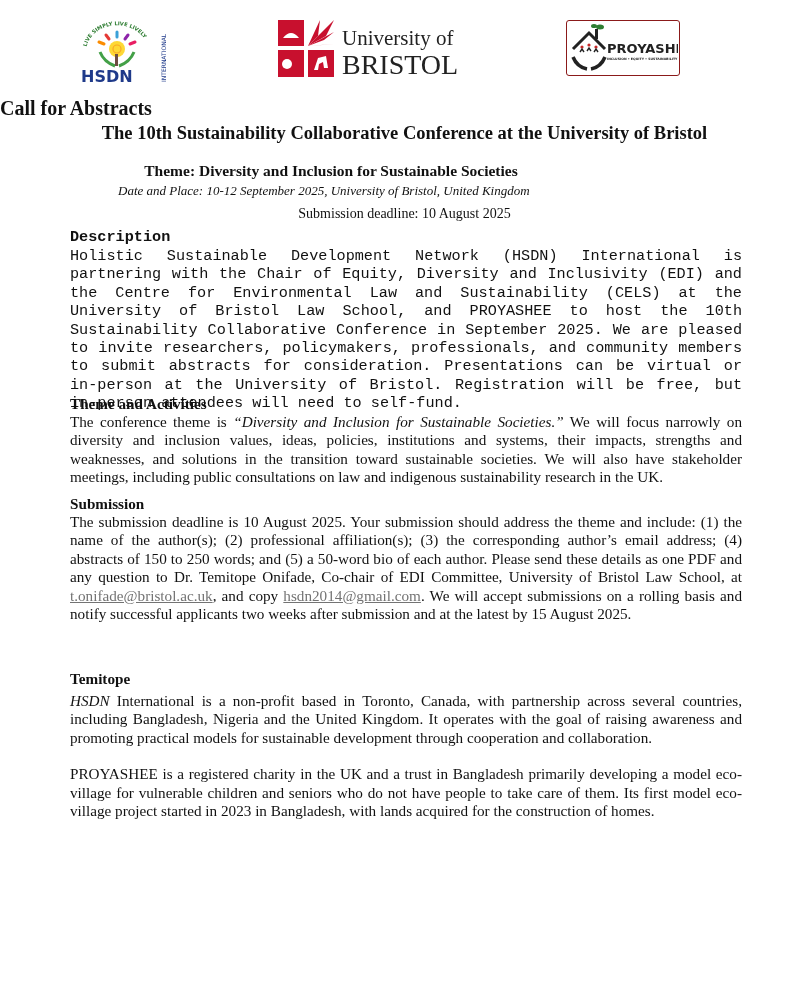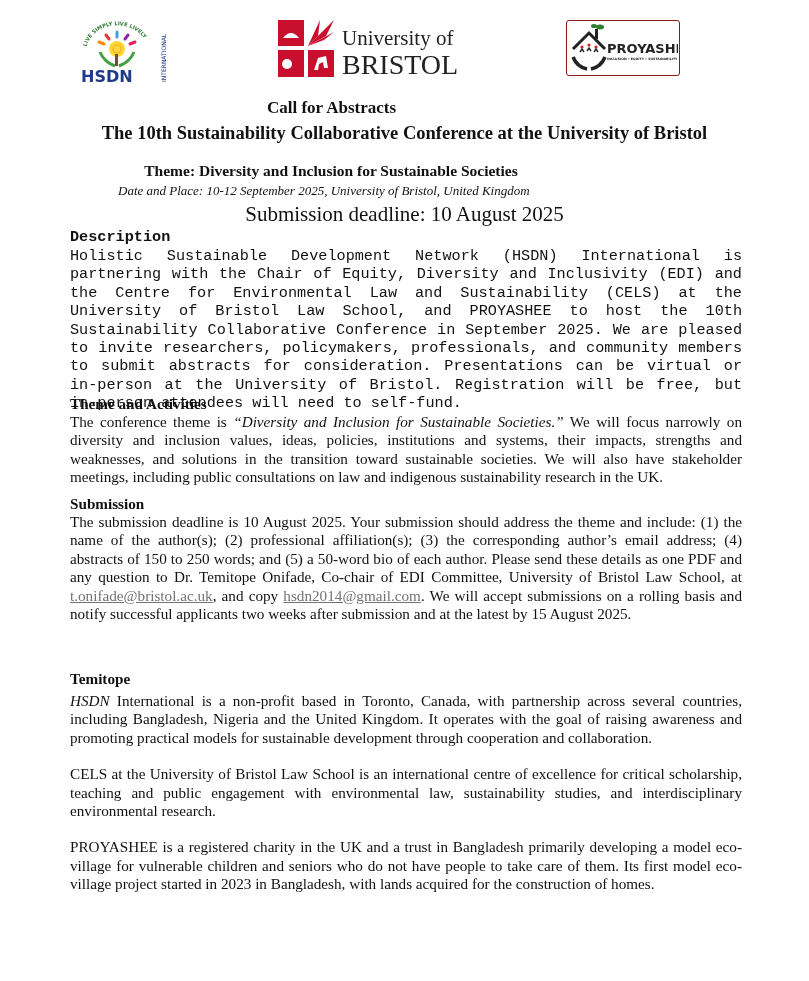--- a/index.html
+++ b/index.html
@@ -3,30 +3,30 @@
 <meta charset="utf-8">
 <style>
   html, body { margin: 0; padding: 0; background: #ffffff; }
   body { width: 809px; height: 981px; overflow: hidden; position: relative;
          font-family: "Liberation Serif", "DejaVu Serif", serif; color: #111; }
   .logos { position: absolute; top: 0; left: 0; width: 809px; height: 90px; }
   .logo-hsdn { position: absolute; left: 78px; top: 18px; width: 100px; height: 70px; }
   .logo-bristol { position: absolute; left: 276px; top: 18px; width: 200px; height: 62px; }
   .logo-proy { position: absolute; left: 566px; top: 20px; width: 114px; height: 56px;
                border: 1.5px solid #8b1a1a; border-radius: 3px; box-sizing: border-box; }
-  .title { position: absolute; top: 94px; left: 0; width: 663px; text-align: center;
-           font-size: 17px; font-weight: bold; line-height: 28px; }
+  .title { position: absolute; top: 94px; left: 0; width: 663px; 
+           font-size: 20px; font-weight: bold; line-height: 28px; }
   .subtitle { position: absolute; top: 121px; left: 0; width: 809px; text-align: center;
               font-size: 18.5px; font-weight: bold; line-height: 24px; }
   .theme { position: absolute; top: 161px; left: 0; width: 662px; text-align: center;
            font-size: 15.5px; font-weight: bold; line-height: 20px; }
   .dateplace { position: absolute; top: 181px; left: 118px; width: 620px; text-align: left;
                font-size: 13px; font-style: italic; line-height: 20px; }
   .deadline { position: absolute; top: 204px; left: 0; width: 809px; text-align: center;
-              font-size: 21px; line-height: 20px; }
+              font-size: 14px; line-height: 20px; }
   .section { position: absolute; left: 70px; width: 672px; font-size: 15.2px; line-height: 18.4px; }
   .section h2 { margin: 0; font-size: 15.2px; font-weight: bold; line-height: 19px; }
   .section p { margin: 0; text-align: justify; }
   .section p.gap { margin-top: 18px; }
   a.link { color: #737373; text-decoration: underline; }
   .i { font-style: italic; }
 </style>
 </head>
 <body>
 
@@ -114,15 +114,14 @@
 </div>
 
 <div class="section" style="top:494px;">
   <h2>Submission</h2>
   <p><span>The submission deadline is 10 August 2025. Your submission should address the theme and include: (1) the name of the author(s); (2) professional affiliation(s); (3) the corresponding author’s email address; (4) abstracts of 150 to 250 words; and (5) a 50-word bio of each author. Please send these details as one PDF and any question to Dr. Temitope Onifade, Co-chair of EDI Committee, University of Bristol Law School, at </span><a class="link" href="#">t.onifade@bristol.ac.uk</a><span>, and copy </span><a class="link" href="#">hsdn2014@gmail.com</a><span>. We will accept submissions on a rolling basis and notify successful applicants two weeks after submission and at the latest by 15 August 2025.</span></p>
 </div>
 
 <div class="section" style="top:669px;">
   <h2>Temitope</h2>
   <p style="margin-top:4px;"><span class="i">HSDN</span><span> International is a non-profit based in Toronto, Canada, with partnership across several countries, including Bangladesh, Nigeria and the United Kingdom. It operates with the goal of raising awareness and promoting practical models for sustainable development through cooperation and collaboration.</span></p>
-  <p class="gap">CELS at the University of Bristol Law School is an international centre of excellence for critical scholarship, teaching and public engagement with environmental law, sustainability studies, and interdisciplinary environmental research.</p>
   <p class="gap">PROYASHEE is a registered charity in the UK and a trust in Bangladesh primarily developing a model eco-village for vulnerable children and seniors who do not have people to take care of them. Its first model eco-village project started in 2023 in Bangladesh, with lands acquired for the construction of homes.</p>
 </div>
 
 </body></html>

